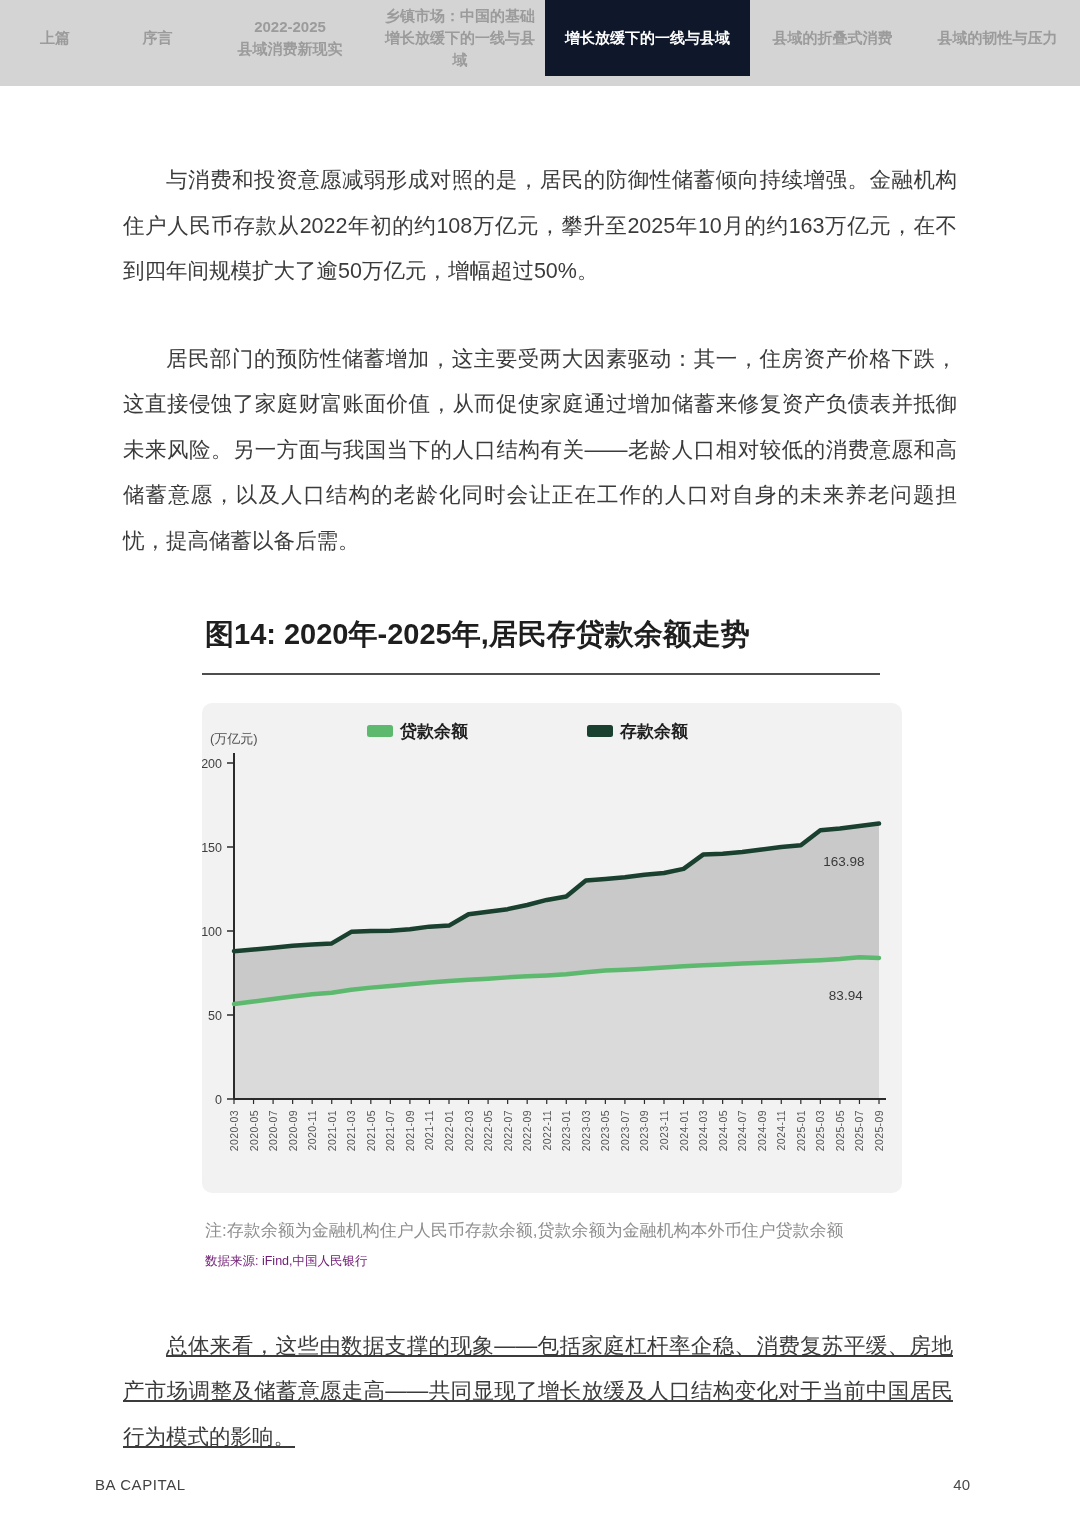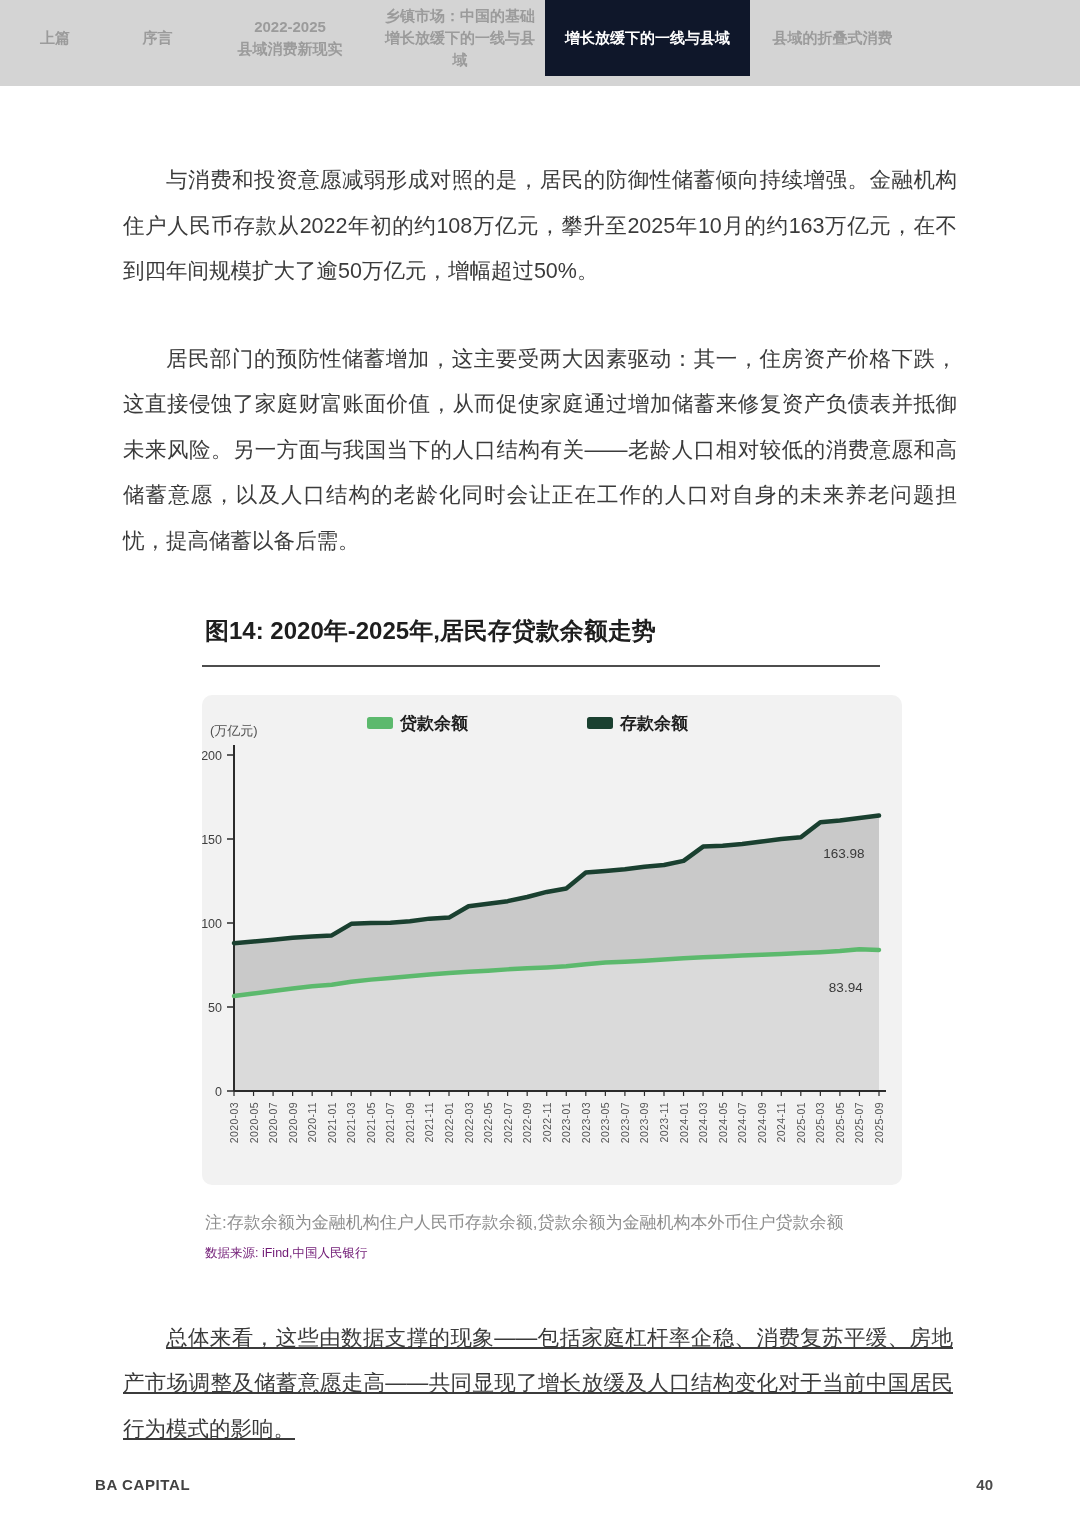--- a/index.html
+++ b/index.html
@@ -25,43 +25,44 @@
   
   .content{padding:8px 123px;}
   .content.top-text{padding-top:72px;}
   p.body-par{
     font-size:21.5px;line-height:2.12;color:#3b3b3b;text-align:justify;
     text-indent:2em;margin:0 0 42px 0;
   }
   .content.bottom-text p.body-par{margin:46px 4px 0 0;text-decoration:underline;}
   
   .chart-block{margin-left:202px;width:700px;}
-  .chart-title{font-size:24px;font-weight:700;color:#1e1e1e;margin:0 0 0 3px;}
+  .chart-title{font-size:29px;font-weight:700;color:#1e1e1e;margin:0 0 0 3px;}
   .title-rule{height:2px;background:#4d4d4d;margin-top:18px;width:678px;}
   .chart-card{margin-top:28px;width:700px;height:490px;background:#f2f2f2;border-radius:10px;}
   .chart-note{font-size:17px;color:#8e8e8e;margin:26px 0 0 3px;}
   .chart-source{font-size:12.5px;color:#701a75;margin:11px 0 0 3px;}
   
-  .footer{position:absolute;left:95px;right:87px;bottom:34px;display:flex;justify-content:space-between;align-items:center;font-weight:bold;}
+  .footer{position:absolute;left:95px;right:110px;bottom:34px;display:flex;justify-content:space-between;align-items:center;}
   .brand{font-size:15px;color:#424242;letter-spacing:0.6px;}
   .page-num{font-size:15px;color:#4a4a4a;}
   svg text{font-family:"Liberation Sans","DejaVu Sans",sans-serif;}
 </style>
 </head>
 <body>
 
 <nav class="nav">
   <div class="tab">上篇</div>
   <div class="tab">序言</div>
   <div class="tab">2022-2025
 县域消费新现实</div>
   <div class="tab">乡镇市场：中国的基础
 增长放缓下的一线与县域</div>
   <div class="tab active">增长放缓下的一线与县域</div>
   <div class="tab">县域的折叠式消费</div>
+  <div class="tab">县域的韧性与压力</div>
 </nav>
 
 <div class="content top-text">
   <p class="body-par">与消费和投资意愿减弱形成对照的是，居民的防御性储蓄倾向持续增强。金融机构住户人民币存款从2022年初的约108万亿元，攀升至2025年10月的约163万亿元，在不到四年间规模扩大了逾50万亿元，增幅超过50%。</p>
   <p class="body-par">居民部门的预防性储蓄增加，这主要受两大因素驱动：其一，住房资产价格下跌，这直接侵蚀了家庭财富账面价值，从而促使家庭通过增加储蓄来修复资产负债表并抵御未来风险。另一方面与我国当下的人口结构有关——老龄人口相对较低的消费意愿和高储蓄意愿，以及人口结构的老龄化同时会让正在工作的人口对自身的未来养老问题担忧，提高储蓄以备后需。</p>
 </div>
 
 <section class="chart-block">
   <h2 class="chart-title">图14: 2020年-2025年,居民存贷款余额走势</h2>
   <div class="title-rule"></div>

